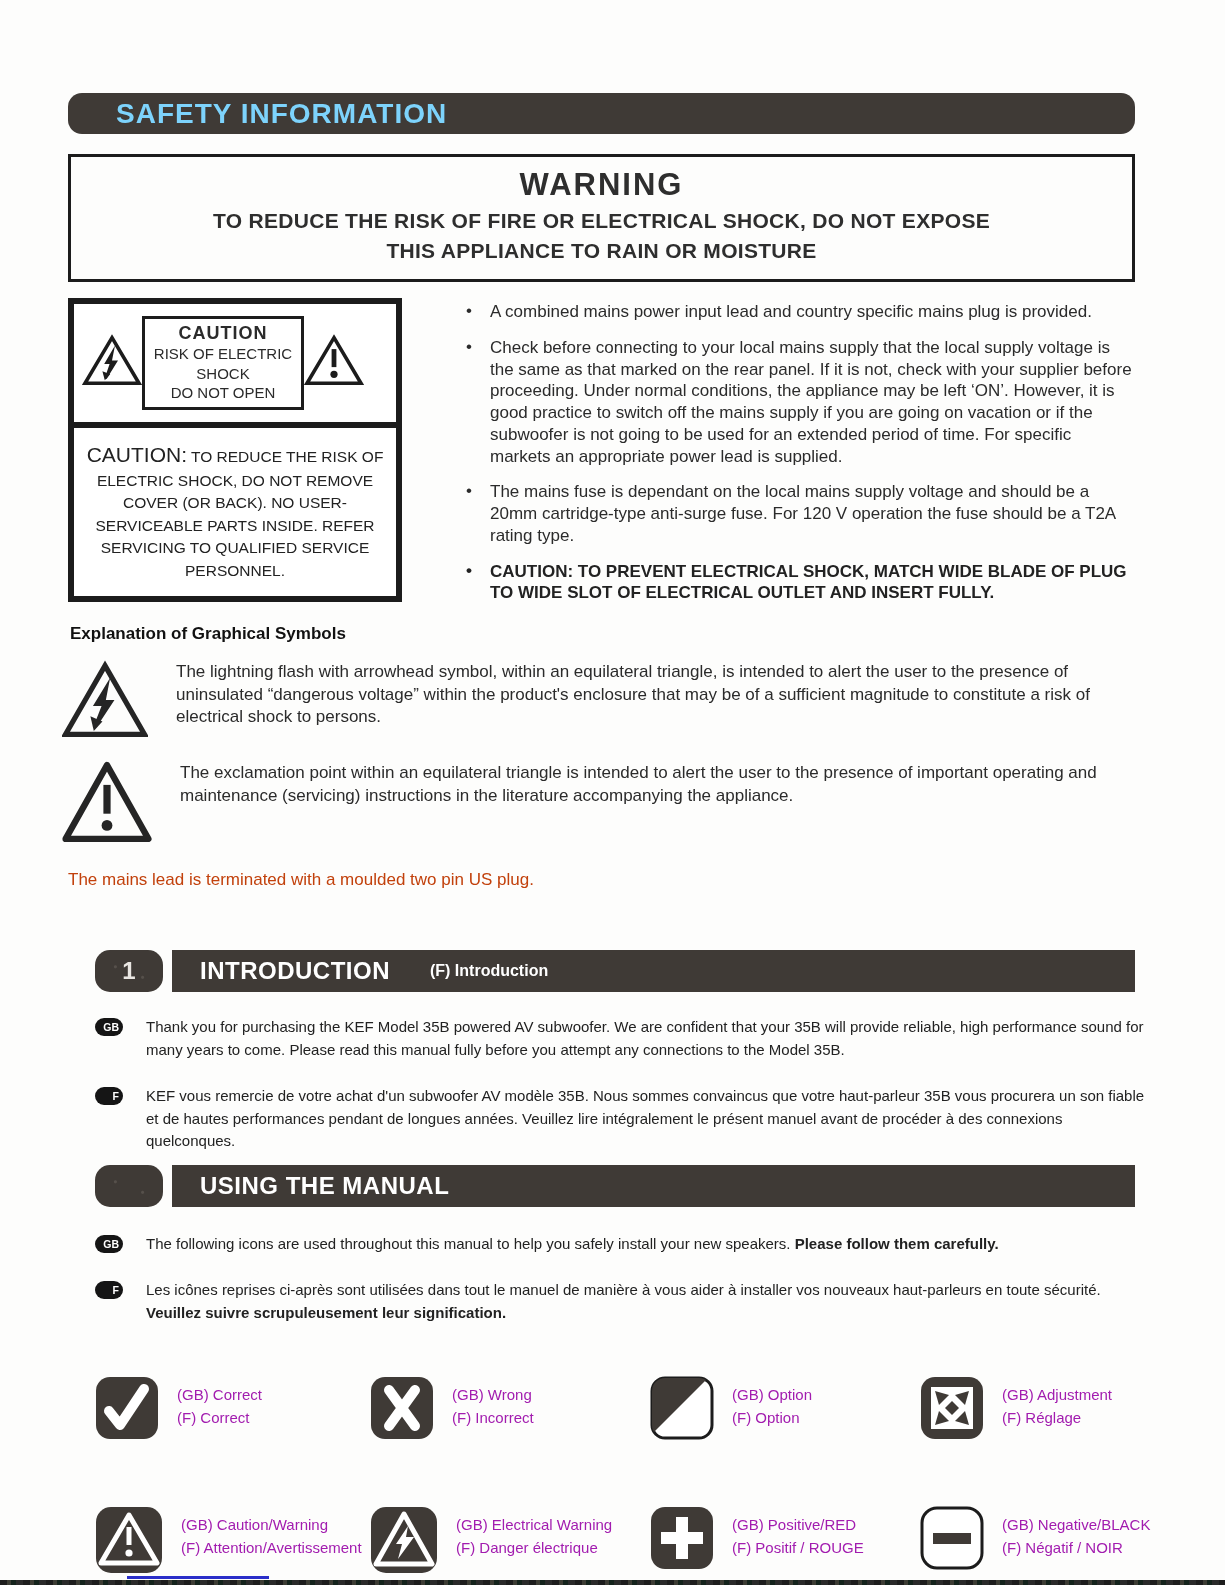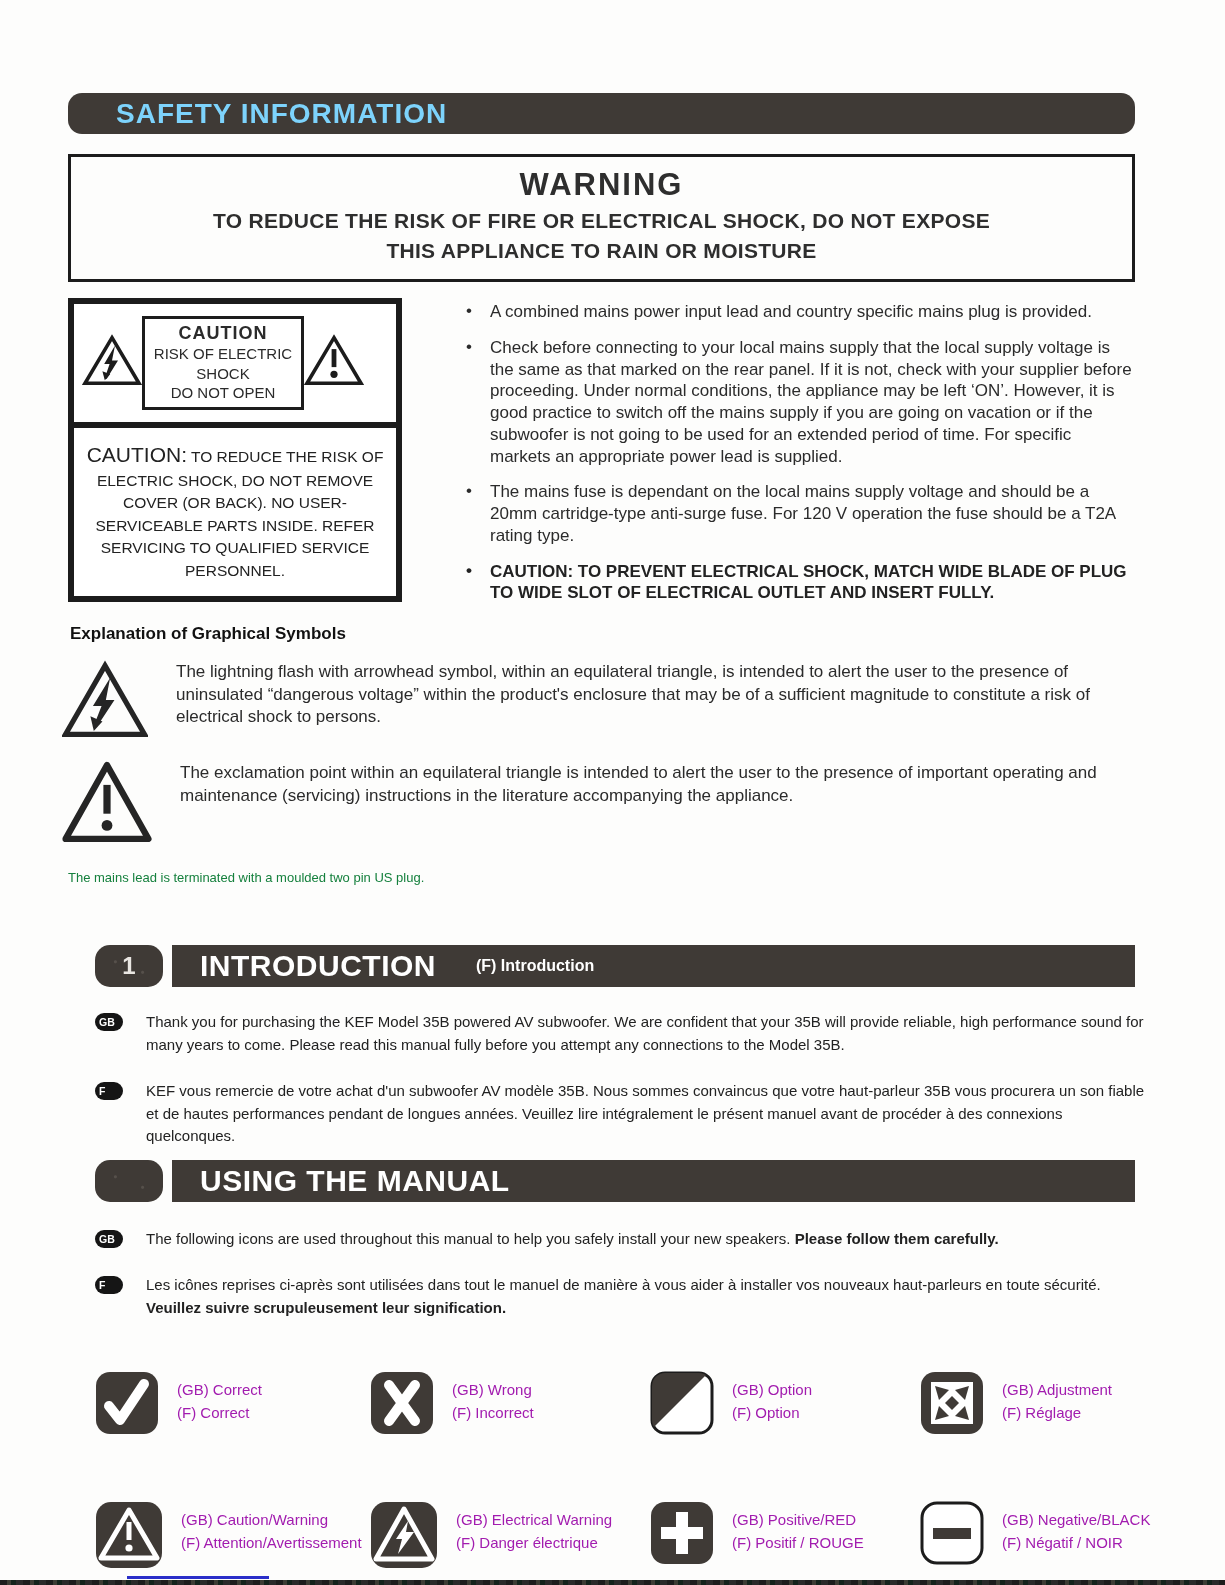--- a/index.html
+++ b/index.html
@@ -28,35 +28,35 @@
   .bullets { flex:1; list-style:none; font-size:17px; line-height:1.28; color:#2b2b2b; padding-top:3px; }
   .bullets li { position:relative; padding-left:32px; margin-bottom:14px; }
   .bullets li::before { content:"\2022"; position:absolute; left:8px; top:-1px; font-size:17px; }
   .bullets li.bold { font-weight:bold; color:#222; }
 
   .symbols-heading { margin:6px 0 0 70px; font-size:17px; font-weight:bold; color:#111; }
   .symbol-row { display:flex; margin:15px 80px 0 62px; gap:28px; align-items:flex-start; }
   .symbol-row .sym-svg { flex:none; }
   .symbol-row p { flex:1; font-size:17px; line-height:1.33; padding-top:2px; }
 
-  .mains-note { margin:22px 0 0 68px; font-size:13px; color:#15803d; }
+  .mains-note { margin:22px 0 0 68px; font-size:17px; color:#c2410c; }
 
   
   .section-header { display:flex; margin:60px 90px 0 95px; height:42px; gap:9px; }
   .section-badge { width:68px; background:#3f3a36; border-radius:15px; color:#e9e6e2; text-align:center;
     font-size:24px; font-weight:bold; line-height:42px;
     background-image:radial-gradient(circle at 30% 40%, #56504b 0 1px, transparent 2px),
                      radial-gradient(circle at 70% 65%, #56504b 0 1px, transparent 2px); }
   .section-bar { flex:1; background:#3f3a36; color:#fff; display:flex; align-items:center; padding-left:28px; gap:40px; }
-  .section-bar .t1 { font-size:30px; font-weight:bold; letter-spacing:.5px; }
+  .section-bar .t1 { font-size:24px; font-weight:bold; letter-spacing:.5px; }
   .section-bar .t2 { font-size:16px; font-weight:bold; }
 
   .lang-para { display:flex; margin:24px 70px 0 95px; gap:23px; font-size:15px; line-height:1.5; color:#222; }
   .lang-badge { flex:none; min-width:28px; height:18px; padding:0 4px; background:#151515; border-radius:10px;
-    color:#fff; font-size:10.5px; font-weight:bold; text-align:left; line-height:18px; margin-top:2px; }
+    color:#fff; font-size:10.5px; font-weight:bold; text-align:right; line-height:18px; margin-top:2px; }
   .lang-para .bold-part { font-weight:bold; }
   .lang-para .bold-line { font-weight:bold; display:block; }
 
   
   .icon-grid { display:grid; grid-template-columns:275px 280px 270px 1fr; margin:52px 30px 0 95px; }
   .icon-cell { display:flex; gap:18px; align-items:flex-start; }
   .icon-cell svg { flex:none; }
   .icon-labels { font-size:15px; line-height:1.5; padding-top:8px; color:#a21caf; }
   .row2 { margin-top:62px; }
 

